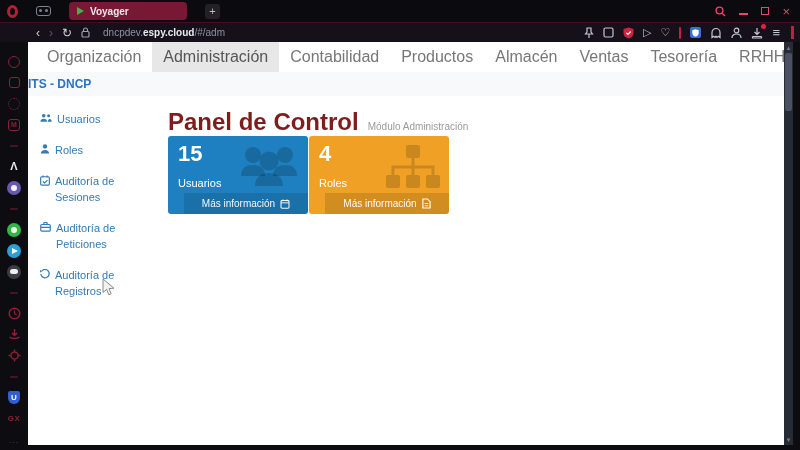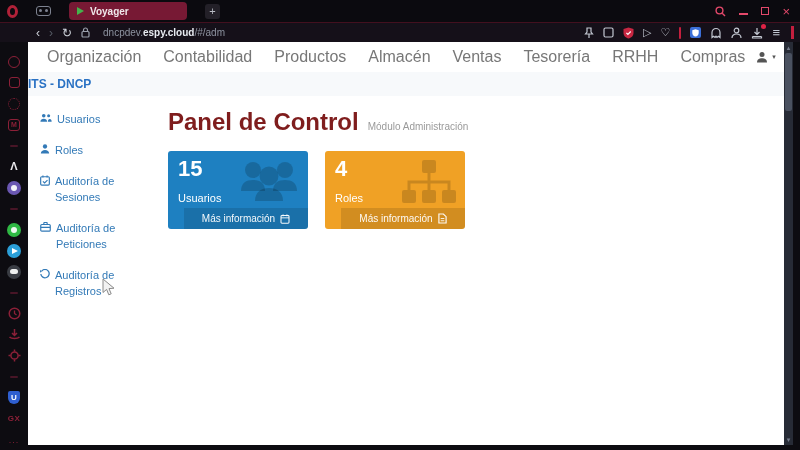--- a/index.html
+++ b/index.html
@@ -65,21 +65,21 @@
   .brand { font-size:12px; font-weight:bold; color:#2a72c4; }
 
   .content { display:flex; padding-top:10px; }
   .side-menu { width:130px; padding:6px 0 0 12px; display:flex; flex-direction:column; gap:15px; }
   .menu-item { font-size:11px; color:#337ab7; line-height:1.45; display:flex; gap:5px; padding-right:16px; }
   .menu-item svg { flex:0 0 auto; margin-top:1px; }
   .main { flex:1; padding:2px 0 0 10px; }
   .page-title-row { display:flex; align-items:baseline; gap:9px; }
   .page-title { font-size:24px; font-weight:700; color:#7f1d1d; }
   .page-subtitle { font-size:10px; color:#9a9a9a; }
-  .cards { display:flex; gap:17px; margin-top:15px; }
+  .cards { display:flex; gap:1px; }
   .card { width:140px; height:78px; border-radius:3px; position:relative; color:#fff; overflow:hidden; }
   .card-blue { background:#1e80c1; } .card-orange { background:#f0a125; }
   .card-value { position:absolute; top:5px; left:10px; font-size:22px; font-weight:bold; }
   .card-label { position:absolute; bottom:25px; left:10px; font-size:11px; }
   .card-icon { position:absolute; top:8px; right:6px; }
   .card-footer { position:absolute; left:16px; right:0; bottom:0; height:21px; background:rgba(0,0,0,.12); display:flex; align-items:center; justify-content:center; gap:5px; font-size:10px; color:rgba(255,255,255,.95); }
 
   
   .pscroll { position:absolute; top:0; right:0; bottom:0; width:9px; background:#272b36; display:flex; flex-direction:column; align-items:center; }
   .ps-arrow { color:#737a8a; font-size:7px; height:11px; line-height:11px; }
@@ -241,20 +241,21 @@
         </div>
       <div class="gxslot">
           <span class="gx-dots">...</span>
         </div>
     </div>
 
     <div class="page">
 
       <div class="navbar">
         <span class="nav-item">Organización</span>
+        <span class="nav-item active">Administración</span>
         <span class="nav-item">Contabilidad</span>
         <span class="nav-item">Productos</span>
         <span class="nav-item">Almacén</span>
         <span class="nav-item">Ventas</span>
         <span class="nav-item">Tesorería</span>
         <span class="nav-item">RRHH</span>
         <span class="nav-item">Compras</span>
         <div class="account">
           <svg width="12" height="12" viewBox="0 0 12 12">
               <circle cx="6" cy="3.5" r="2.5" fill="#555"></circle>

